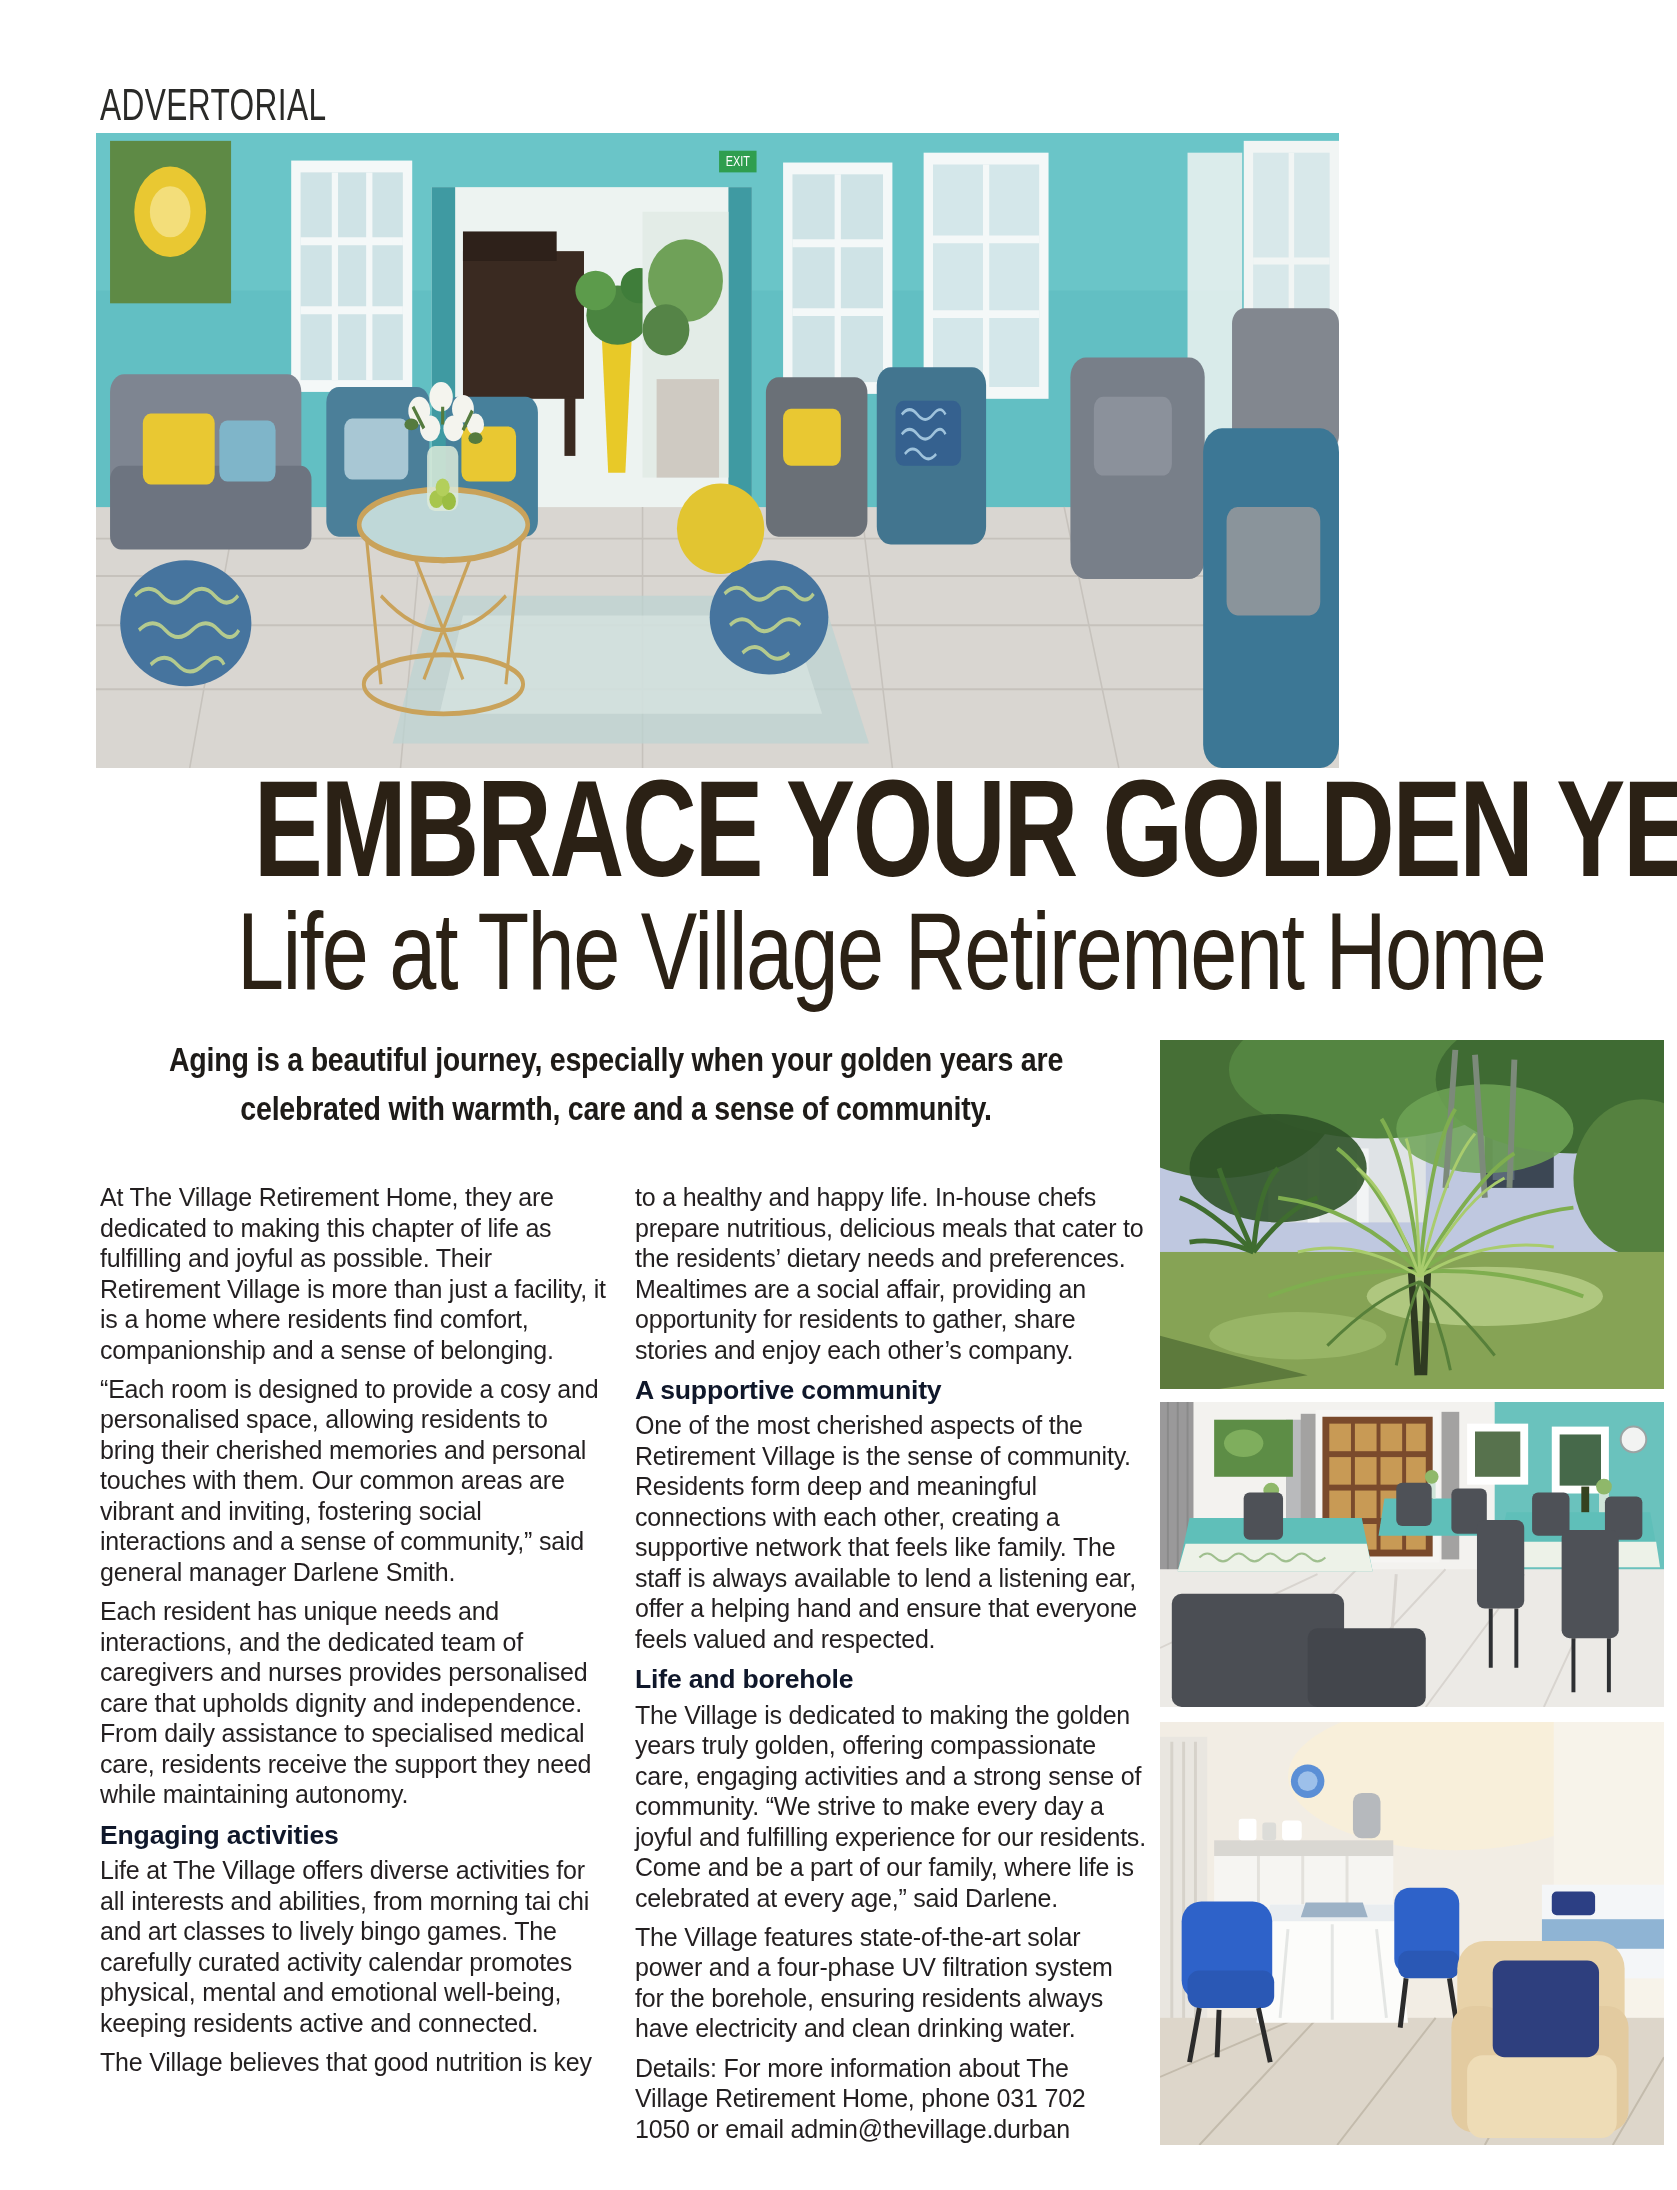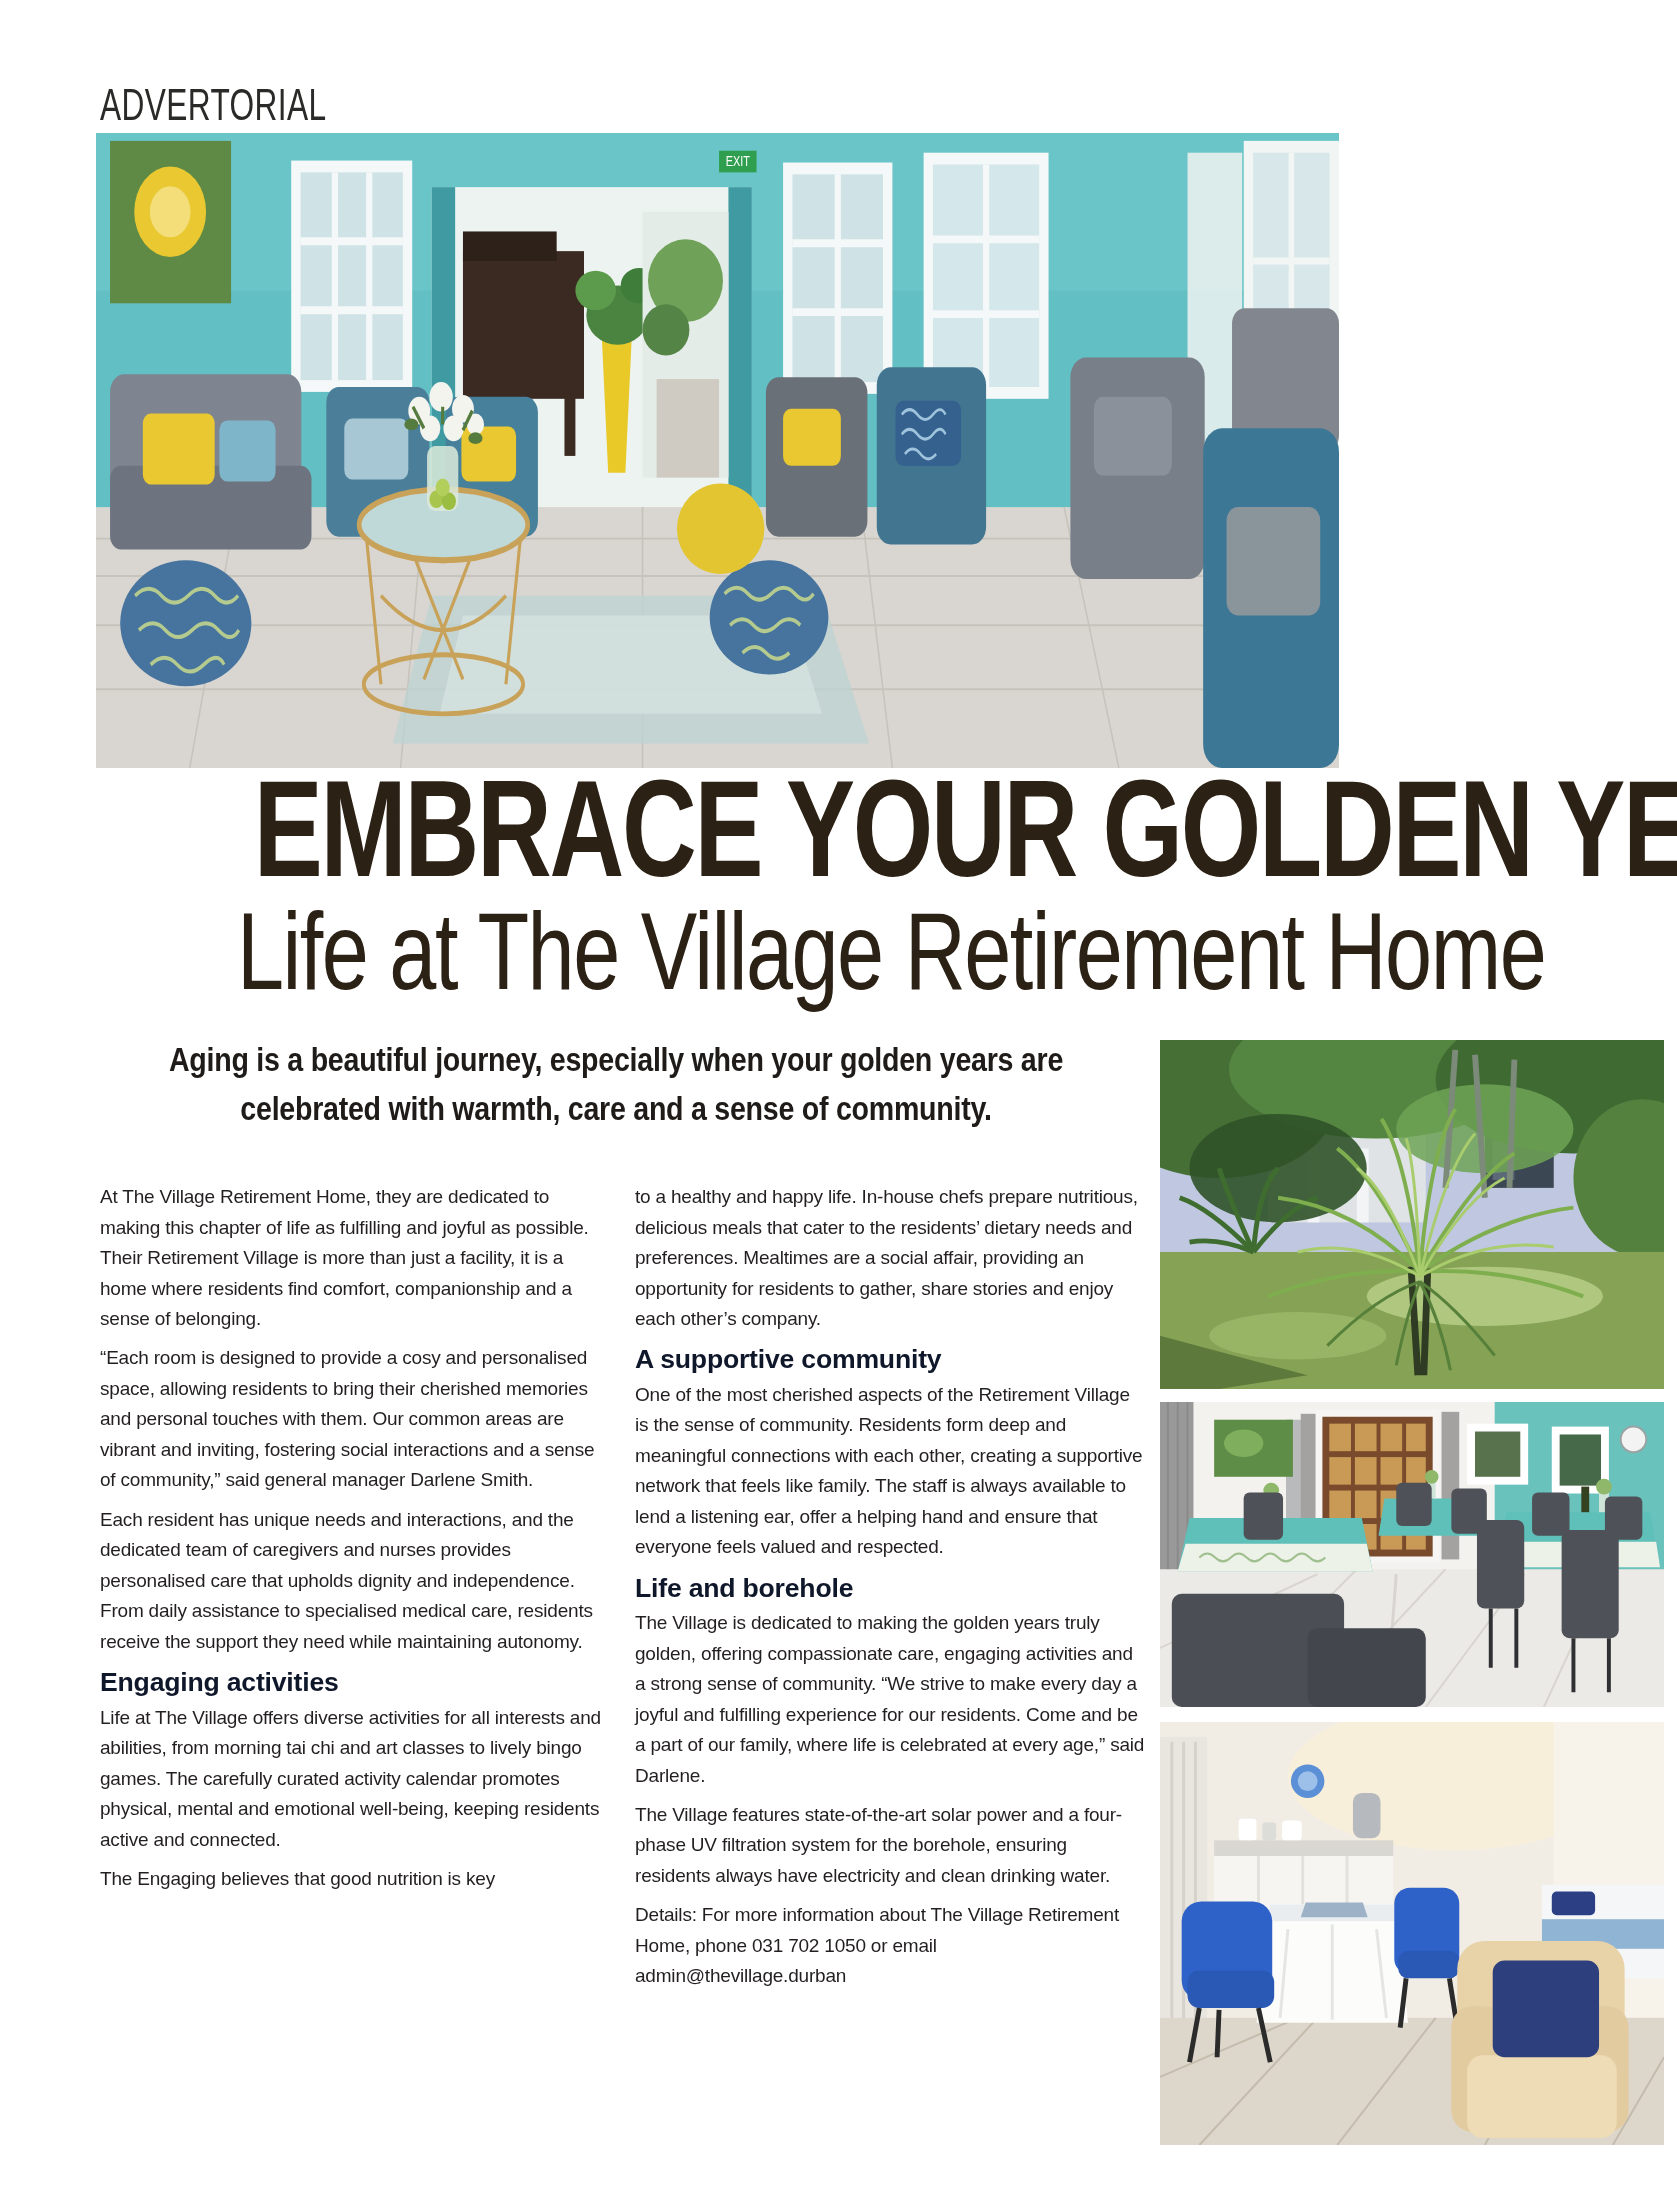--- a/index.html
+++ b/index.html
@@ -32,21 +32,21 @@
   }
   .intro {
     position:absolute; left:29.6px; top:1036px; width:1084px; text-align:center;
     font-size:32.5px; line-height:49px; font-weight:bold; color:#1e1b18;
     transform:scaleX(0.88); transform-origin:center top; letter-spacing:-0.3px;
   }
   .col { position:absolute; top:1182px; width:507px; }
   .col-left { left:56px; }
   .col-mid  { left:591px; width:512px; }
   .col p {
-    font-size:19px; line-height:30.5px; letter-spacing:-0.2px;
+    font-size:25px; line-height:30.5px; letter-spacing:-0.2px;
     margin:0 0 8.9px 0; color:#231f20;
   }
   .col h3 {
     font-size:26.6px; line-height:30.5px; letter-spacing:-0.2px;
     margin:9.9px 0 4.9px 0; color:#0f172a; font-weight:bold;
   }
 </style>
 </head>
 <body>
 
@@ -158,21 +158,21 @@
   <div class="headline">EMBRACE YOUR GOLDEN YEARS</div>
   <div class="subheadline">Life at The Village Retirement Home</div>
   <div class="intro">Aging is a beautiful journey, especially when your golden years are celebrated with warmth, care and a sense of community.</div>
 
   <div class="col col-left">
     <p>At The Village Retirement Home, they are dedicated to making this chapter of life as fulfilling and joyful as possible. Their Retirement Village is more than just a facility, it is a home where residents find comfort, companionship and a sense of belonging.</p>
     <p>“Each room is designed to provide a cosy and personalised space, allowing residents to bring their cherished memories and personal touches with them. Our common areas are vibrant and inviting, fostering social interactions and a sense of community,” said general manager Darlene Smith.</p>
     <p>Each resident has unique needs and interactions, and the dedicated team of caregivers and nurses provides personalised care that upholds dignity and independence. From daily assistance to specialised medical care, residents receive the support they need while maintaining autonomy.</p>
     <h3>Engaging activities</h3>
     <p>Life at The Village offers diverse activities for all interests and abilities, from morning tai chi and art classes to lively bingo games. The carefully curated activity calendar promotes physical, mental and emotional well-being, keeping residents active and connected.</p>
-    <p>The Engaging believes that good nutrition is key</p>
+    <p>The Village believes that good nutrition is key</p>
   </div>
 
   <div class="col col-mid">
     <p>to a healthy and happy life. In-house chefs prepare nutritious, delicious meals that cater to the residents’ dietary needs and preferences. Mealtimes are a social affair, providing an opportunity for residents to gather, share stories and enjoy each other’s company.</p>
     <h3>A supportive community</h3>
     <p>One of the most cherished aspects of the Retirement Village is the sense of community. Residents form deep and meaningful connections with each other, creating a supportive network that feels like family. The staff is always available to lend a listening ear, offer a helping hand and ensure that everyone feels valued and respected.</p>
     <h3>Life and borehole</h3>
     <p>The Village is dedicated to making the golden years truly golden, offering compassionate care, engaging activities and a strong sense of community. “We strive to make every day a joyful and fulfilling experience for our residents. Come and be a part of our family, where life is celebrated at every age,” said Darlene.</p>
     <p>The Village features state-of-the-art solar power and a four-phase UV filtration system for the borehole, ensuring residents always have electricity and clean drinking water.</p>
     <p>Details: For more information about The Village Retirement Home, phone 031 702 1050 or email admin@thevillage.durban</p>

